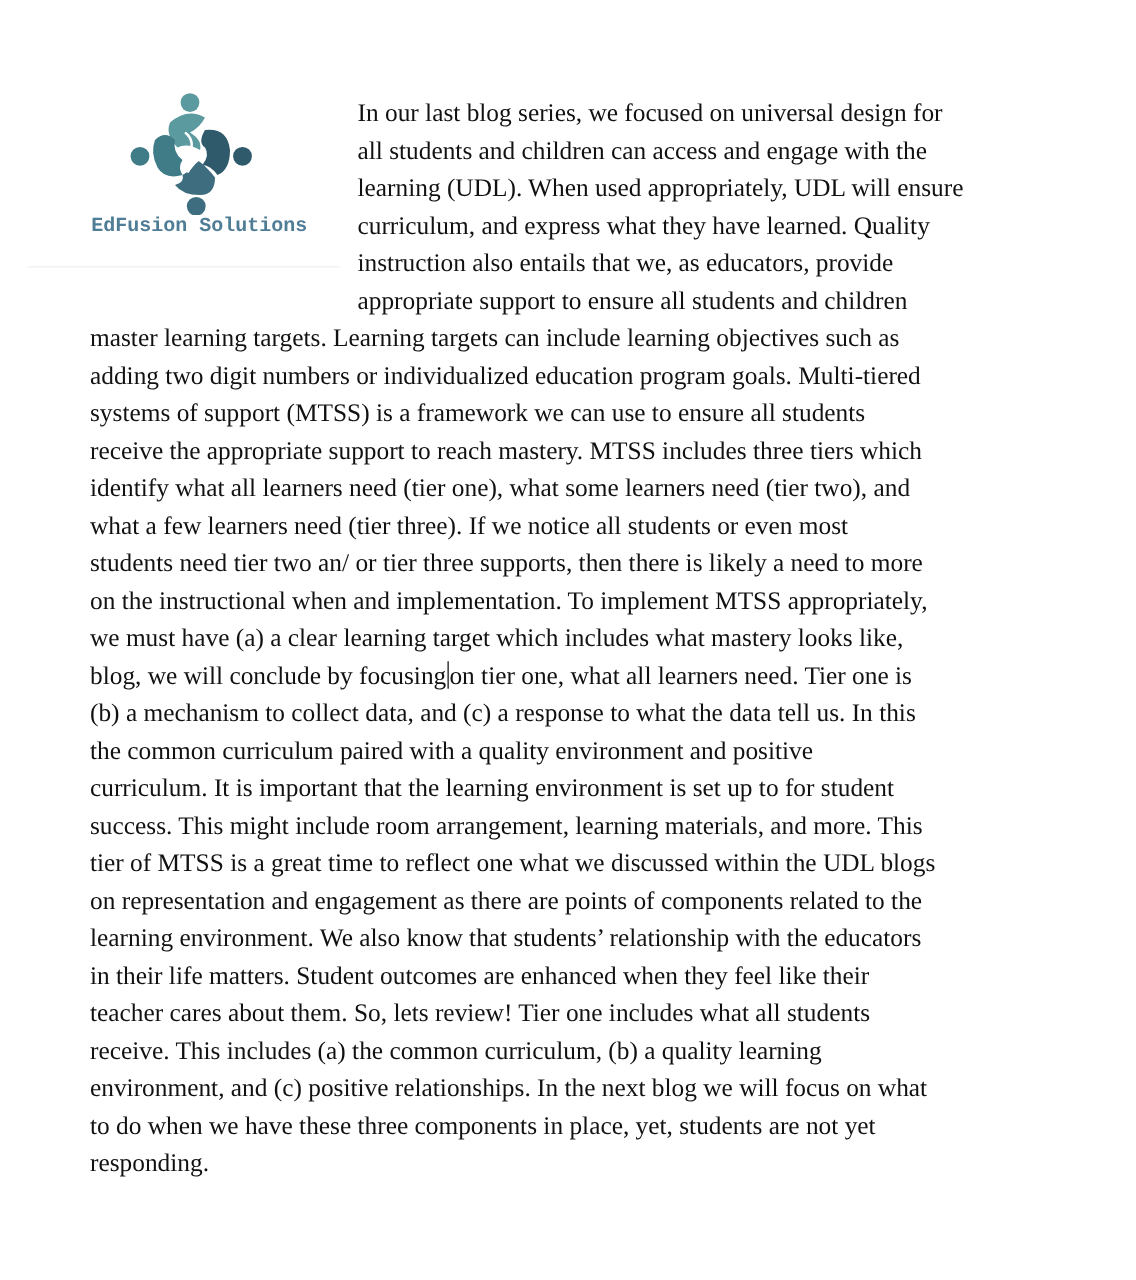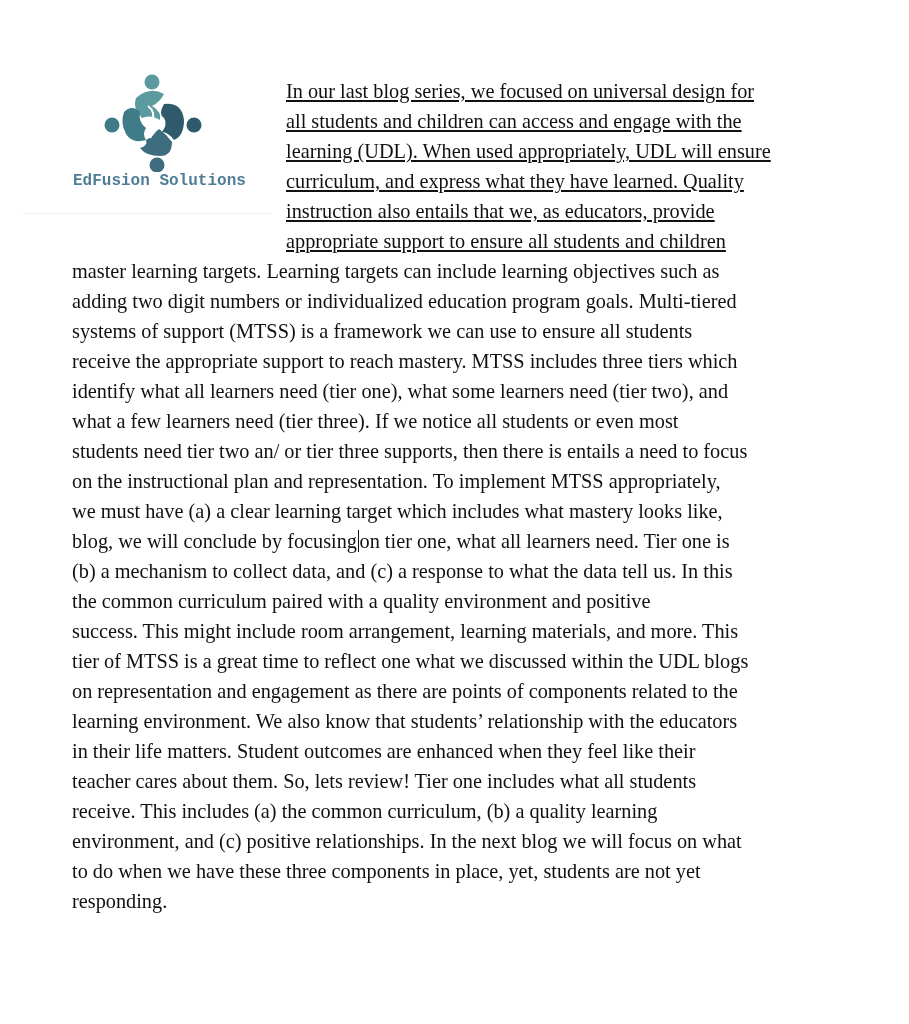--- a/index.html
+++ b/index.html
@@ -12,21 +12,21 @@
     font-family: Liberation Mono, monospace; font-weight: bold;
     font-size: 16px; color: #4f7d96; letter-spacing: 0px; white-space: nowrap;
   }
   .logo-rule { position: absolute; left: 0; top: 143px; width: 250px; height: 1px; background: #f0f0f0; }
   .body-text {
     position: absolute; left: 72px; top: 76px; width: 770px;
     font-family: "Liberation Serif", "DejaVu Serif", serif;
     font-size: 20.3px; line-height: 30px; color: #111;
   }
   .line { white-space: nowrap; height: 30px; }
-  .indent { padding-left: 214px; text-decoration: underline; }
+  .indent { padding-left: 214px; }
   .caret { display: inline-block; width: 1.5px; height: 22px; background: #111; vertical-align: -4px; margin: 0 0.5px; }
 </style>
 </head>
 <body>
 
 <div class="page">
 
   <div class="logo">
     <svg width="104" height="100" viewBox="0 0 104 100">
 
@@ -55,26 +55,27 @@
     <div class="line indent">learning (UDL). When used appropriately, UDL will ensure</div>
     <div class="line indent">curriculum, and express what they have learned. Quality</div>
     <div class="line indent">instruction also entails that we, as educators, provide</div>
     <div class="line indent">appropriate support to ensure all students and children</div>
     <div class="line">master learning targets. Learning targets can include learning objectives such as</div>
     <div class="line">adding two digit numbers or individualized education program goals. Multi-tiered</div>
     <div class="line">systems of support (MTSS) is a framework we can use to ensure all students</div>
     <div class="line">receive the appropriate support to reach mastery. MTSS includes three tiers which</div>
     <div class="line">identify what all learners need (tier one), what some learners need (tier two), and</div>
     <div class="line">what a few learners need (tier three). If we notice all students or even most</div>
-    <div class="line">students need tier two an/ or tier three supports, then there is entails a need to focus</div>
-    <div class="line">on the instructional plan and representation. To implement MTSS appropriately,</div>
+    <div class="line">students need tier two an/ or tier three supports, then there is likely a need to more</div>
+    <div class="line">on the instructional when and implementation. To implement MTSS appropriately,</div>
     <div class="line">we must have (a) a clear learning target which includes what mastery looks like,</div>
     <div class="line"><span>blog, we will conclude by focusing</span><span class="caret"></span><span>on tier one, what all learners need. Tier one is</span></div>
     <div class="line">(b) a mechanism to collect data, and (c) a response to what the data tell us. In this</div>
     <div class="line">the common curriculum paired with a quality environment and positive</div>
+    <div class="line">curriculum. It is important that the learning environment is set up to for student</div>
     <div class="line">success. This might include room arrangement, learning materials, and more. This</div>
     <div class="line">tier of MTSS is a great time to reflect one what we discussed within the UDL blogs</div>
     <div class="line">on representation and engagement as there are points of components related to the</div>
     <div class="line">learning environment. We also know that students’ relationship with the educators</div>
     <div class="line">in their life matters. Student outcomes are enhanced when they feel like their</div>
     <div class="line">teacher cares about them. So, lets review! Tier one includes what all students</div>
     <div class="line">receive. This includes (a) the common curriculum, (b) a quality learning</div>
     <div class="line">environment, and (c) positive relationships. In the next blog we will focus on what</div>
     <div class="line">to do when we have these three components in place, yet, students are not yet</div>
     <div class="line">responding.</div>

